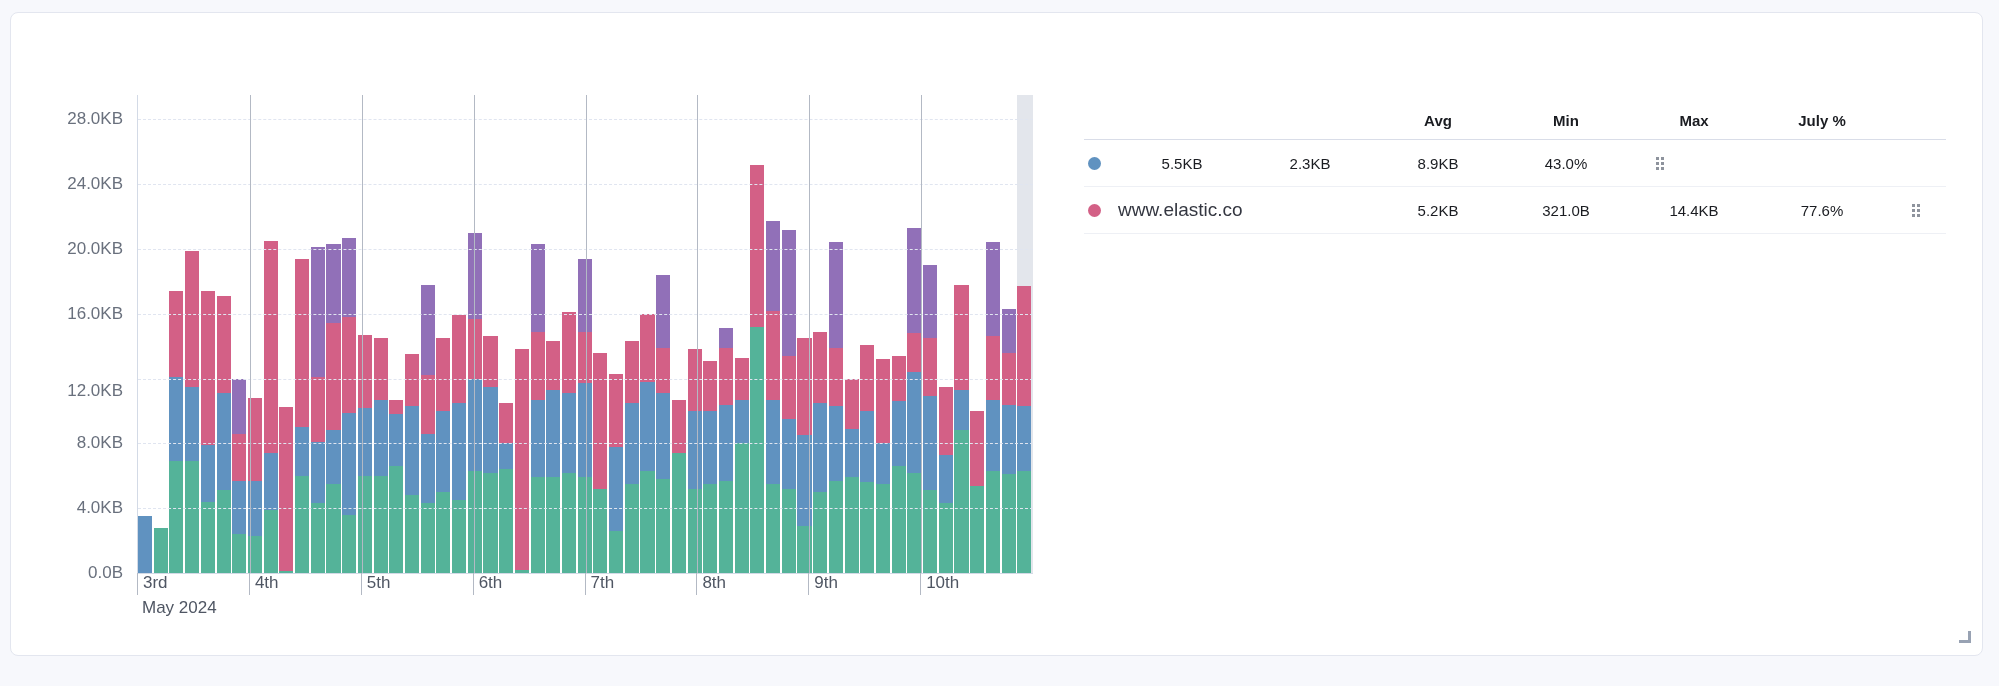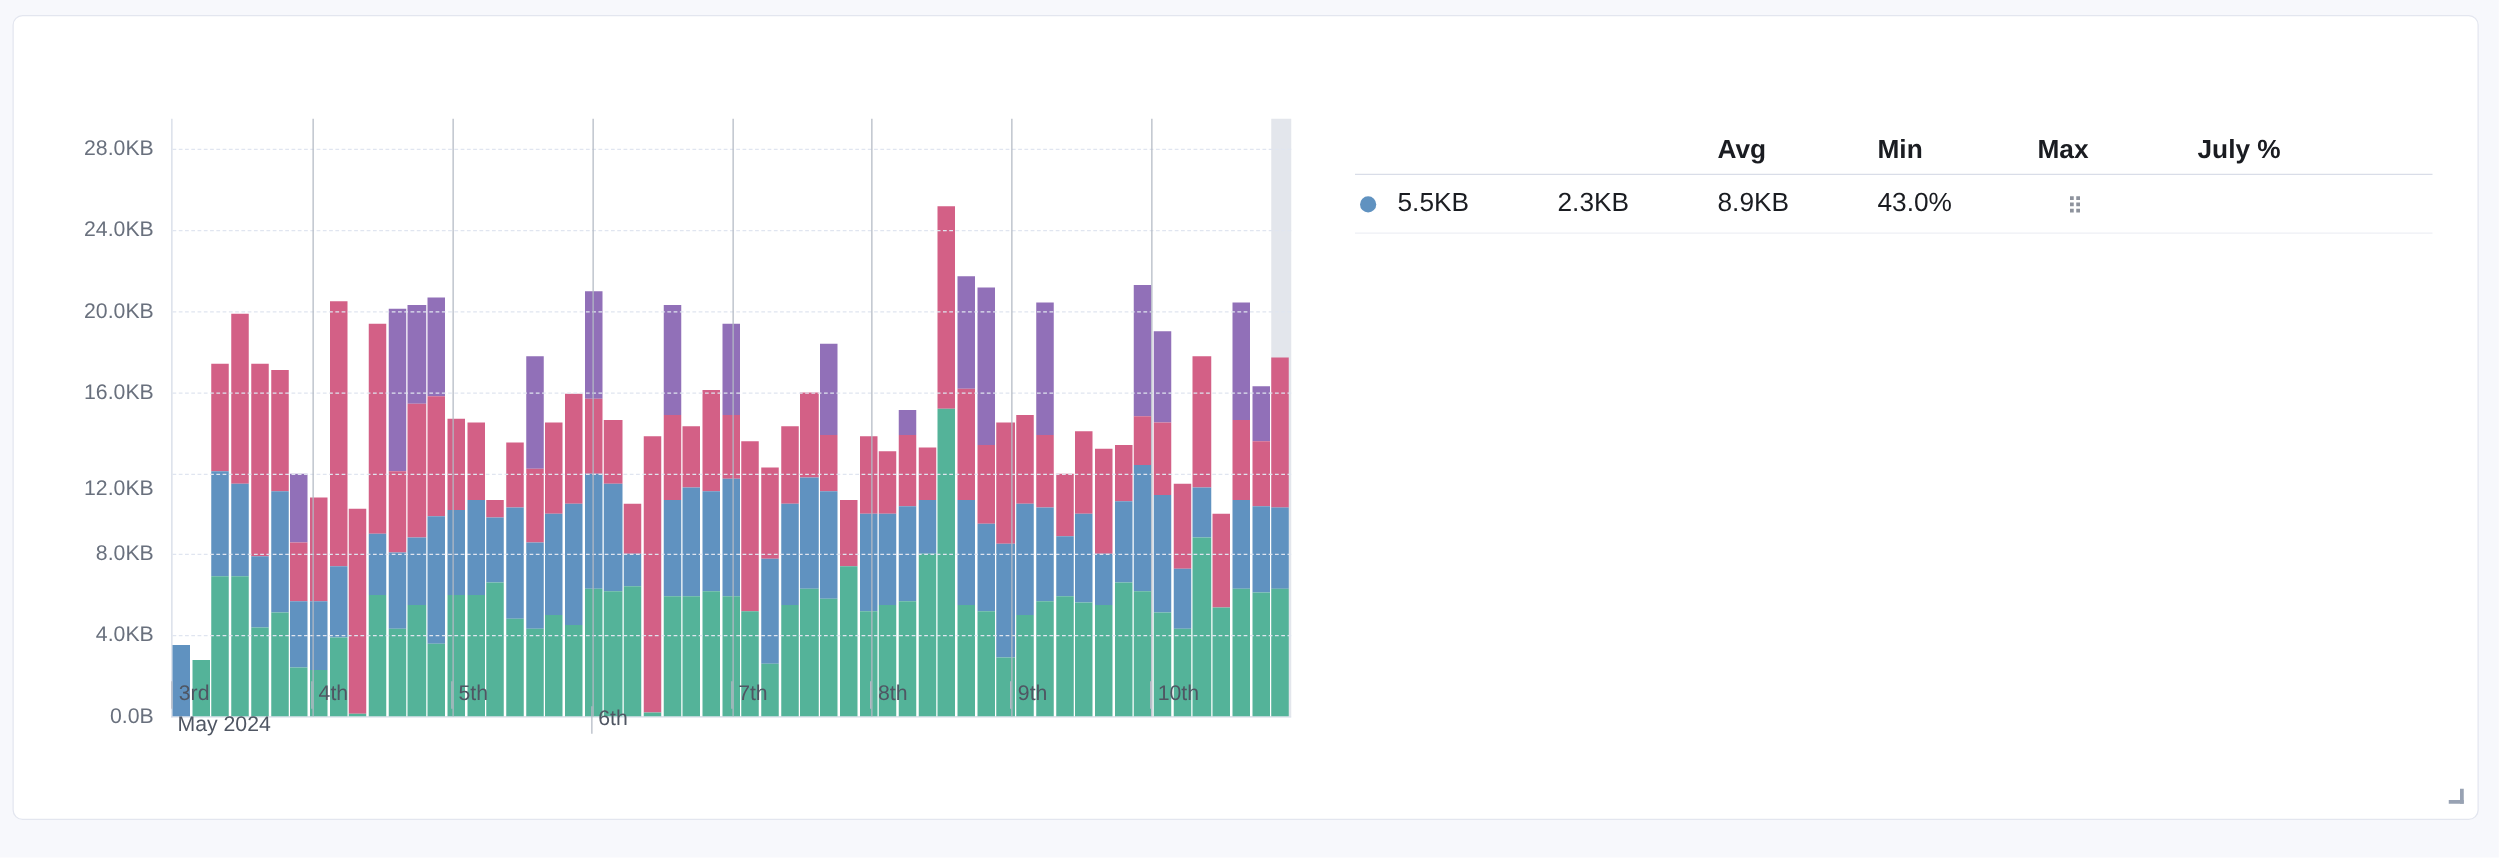--- a/index.html
+++ b/index.html
@@ -136,21 +136,21 @@
     position: absolute;
     bottom: 0;
     display: flex;
     flex-direction: column-reverse;
   }
   .seg { width: 100%; }
 
   .x-axis {
     position: absolute;
     left: 104px;
-    top: 472px;
+    top: 500px;
     width: 895px;
     height: 60px;
   }
   .x-tick {
     position: absolute;
     top: 0;
     font-size: 17px;
     color: #4f5663;
     padding-left: 5px;
     border-left: 1px solid #b3b9c4;
@@ -204,22 +204,22 @@
   }
   .lg-name {
     flex: 1;
     font-size: 19px;
     color: #343741;
     white-space: nowrap;
     overflow: hidden;
   }
   .lg-num {
     width: 128px;
-    text-align: left;
-    font-size: 21px;
+    text-align: center;
+    font-size: 15px;
     color: #1a1c21;
     white-space: nowrap;
   }
   .lg-handle {
     width: 60px;
     display: flex;
     align-items: center;
     justify-content: center;
     cursor: grab;
   }
@@ -588,21 +588,21 @@
         <div class="daysep" style="left: 335.625px;"></div>
         <div class="daysep" style="left: 447.5px;"></div>
         <div class="daysep" style="left: 559.375px;"></div>
         <div class="daysep" style="left: 671.25px;"></div>
         <div class="daysep" style="left: 783.125px;"></div>
       </div>
     <div class="x-axis" id="x-axis">
         <div class="x-tick" style="left: 0px;">3rd</div>
         <div class="x-tick" style="left: 111.875px;">4th</div>
         <div class="x-tick" style="left: 223.75px;">5th</div>
-        <div class="x-tick" style="left: 335.625px; margin-top: 20px;">6th</div>
+        <div class="x-tick" style="left: 335.625px;">6th</div>
         <div class="x-tick" style="left: 447.5px;">7th</div>
         <div class="x-tick" style="left: 559.375px;">8th</div>
         <div class="x-tick" style="left: 671.25px;">9th</div>
         <div class="x-tick" style="left: 783.125px;">10th</div>
         <div class="x-sub" style="left: 0px;">May 2024</div>
       </div>
   </div>
 
   <div class="legend" id="legend">
       <div class="legend-row header">
@@ -626,16 +626,36 @@
           <span class="dots">
             <i></i>
             <i></i>
             <i></i>
             <i></i>
             <i></i>
             <i></i>
           </span>
         </div>
       </div>
+      <div class="legend-row">
+        <div class="lg-dot-cell">
+          <span class="lg-dot" style="background: rgb(211, 96, 134);"></span>
+        </div>
+        <div class="lg-name">www.elastic.co</div>
+        <div class="lg-num">5.2KB</div>
+        <div class="lg-num">321.0B</div>
+        <div class="lg-num">14.4KB</div>
+        <div class="lg-num">77.6%</div>
+        <div class="lg-handle">
+          <span class="dots">
+            <i></i>
+            <i></i>
+            <i></i>
+            <i></i>
+            <i></i>
+            <i></i>
+          </span>
+        </div>
+      </div>
     </div>
 
   <div class="resize-handle"></div>
 </div>
 
 </body></html>

